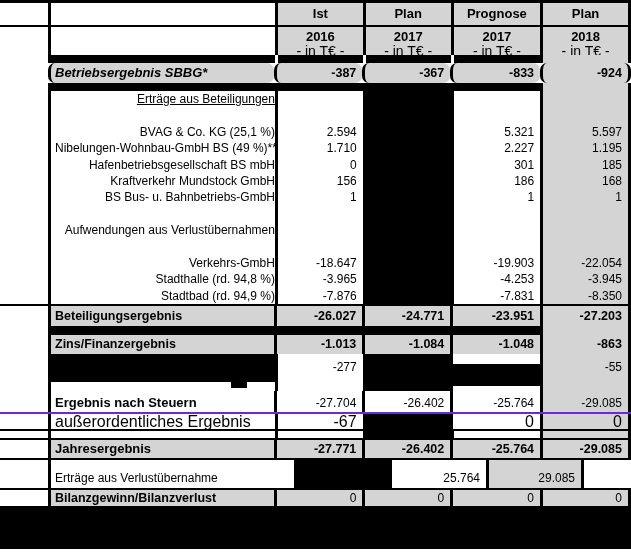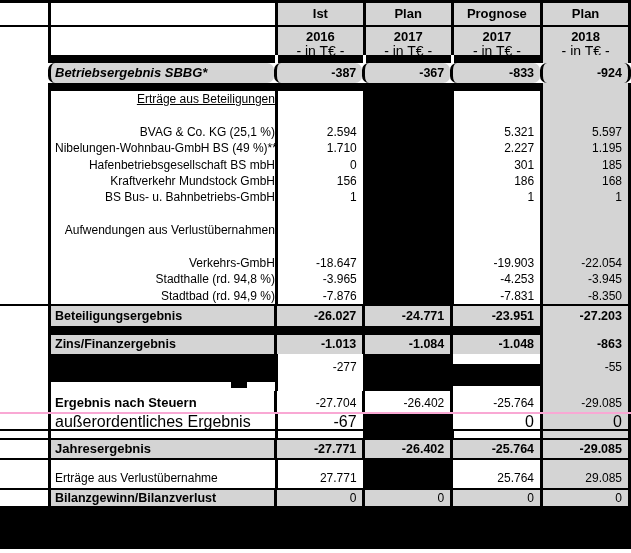--- a/index.html
+++ b/index.html
@@ -41,21 +41,21 @@
   #r-zins{height:19px;}
   #r-zins .c{line-height:19px;font-size:12.5px;font-weight:bold;}
   #r-redact{height:37px;}
   #r-redact .c0{position:relative;background:#fff;}
   #r-redact .c1,#r-redact .c3{position:relative;background:#fff;font-size:12px;}
   #r-redact .c1{padding-top:5px;line-height:16px;}
   #r-redact .c4{padding-top:5px;line-height:16px;font-size:12px;}
   .redact-label-box{position:absolute;left:0;top:0;width:240px;height:28px;background:#000;}
   .redact-label-nub{position:absolute;left:180px;top:28px;width:16px;height:6px;background:#000;}
   .redact-prog-box{position:absolute;left:0;top:10px;right:0;height:22px;background:#000;}
-  #r-steuern{height:23px;border-bottom:2px solid #f9a8d4;}
+  #r-steuern{height:23px;border-bottom:2px solid #6d28d9;}
   #r-steuern .c{line-height:24px;font-size:12px;}
   #r-steuern .lab{font-size:13px;font-weight:bold;}
   #r-ausser{height:17px;border-bottom:2px solid #000;}
   #r-ausser .c{line-height:15px;font-size:16px;}
   #r-spacer{height:7px;}
   #r-jahres{height:22px;border-top:2px solid #000;border-bottom:2px solid #000;}
   #r-jahres .c{line-height:18px;font-size:12.5px;font-weight:bold;}
   #r-jahres .lab{font-size:13px;}
   #r-ertraege{height:28px;}
   #r-ertraege .c{line-height:16px;padding-top:10px;font-size:12px;}
@@ -251,21 +251,20 @@
   <div class="row" id="r-jahres">
     <div class="c c0 gray lab">Jahresergebnis</div>
     <div class="c c1 gray num">-27.771</div>
     <div class="c c2 gray num">-26.402</div>
     <div class="c c3 gray num">-25.764</div>
     <div class="c c4 gray num">-29.085</div>
   </div>
 
   <div class="row" id="r-ertraege">
     <div class="c c0 lab">Erträge aus Verlustübernahme</div>
-    <div class="c c1 num">27.771</div>
     <div class="c c2 blackbg"></div>
     <div class="c c3 num">25.764</div>
     <div class="c c4 gray num bold">29.085</div>
   </div>
 
   <div class="row" id="r-bilanz">
     <div class="c c0 gray lab">Bilanzgewinn/Bilanzverlust</div>
     <div class="c c1 gray num">0</div>
     <div class="c c2 gray num">0</div>
     <div class="c c3 gray num">0</div>

